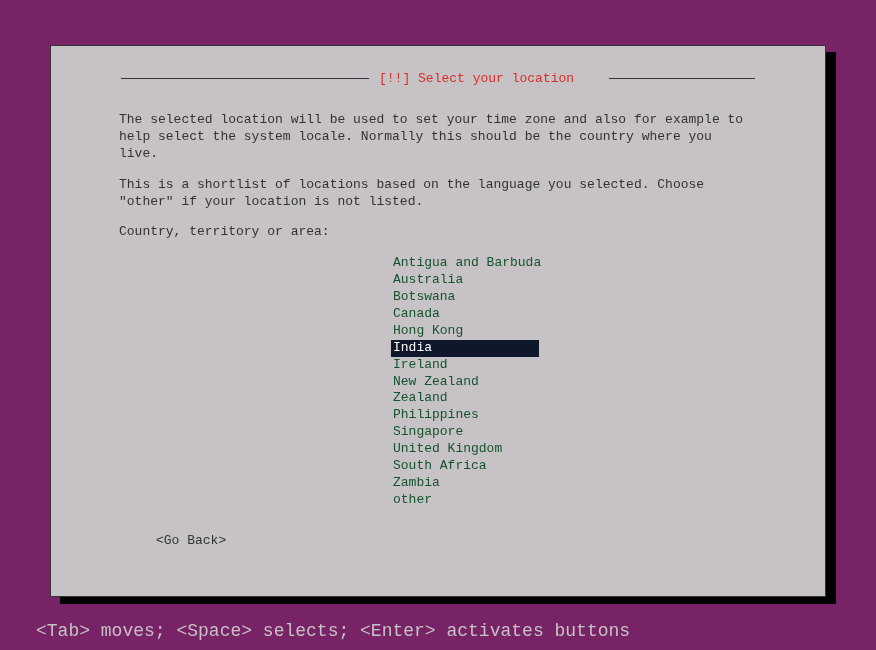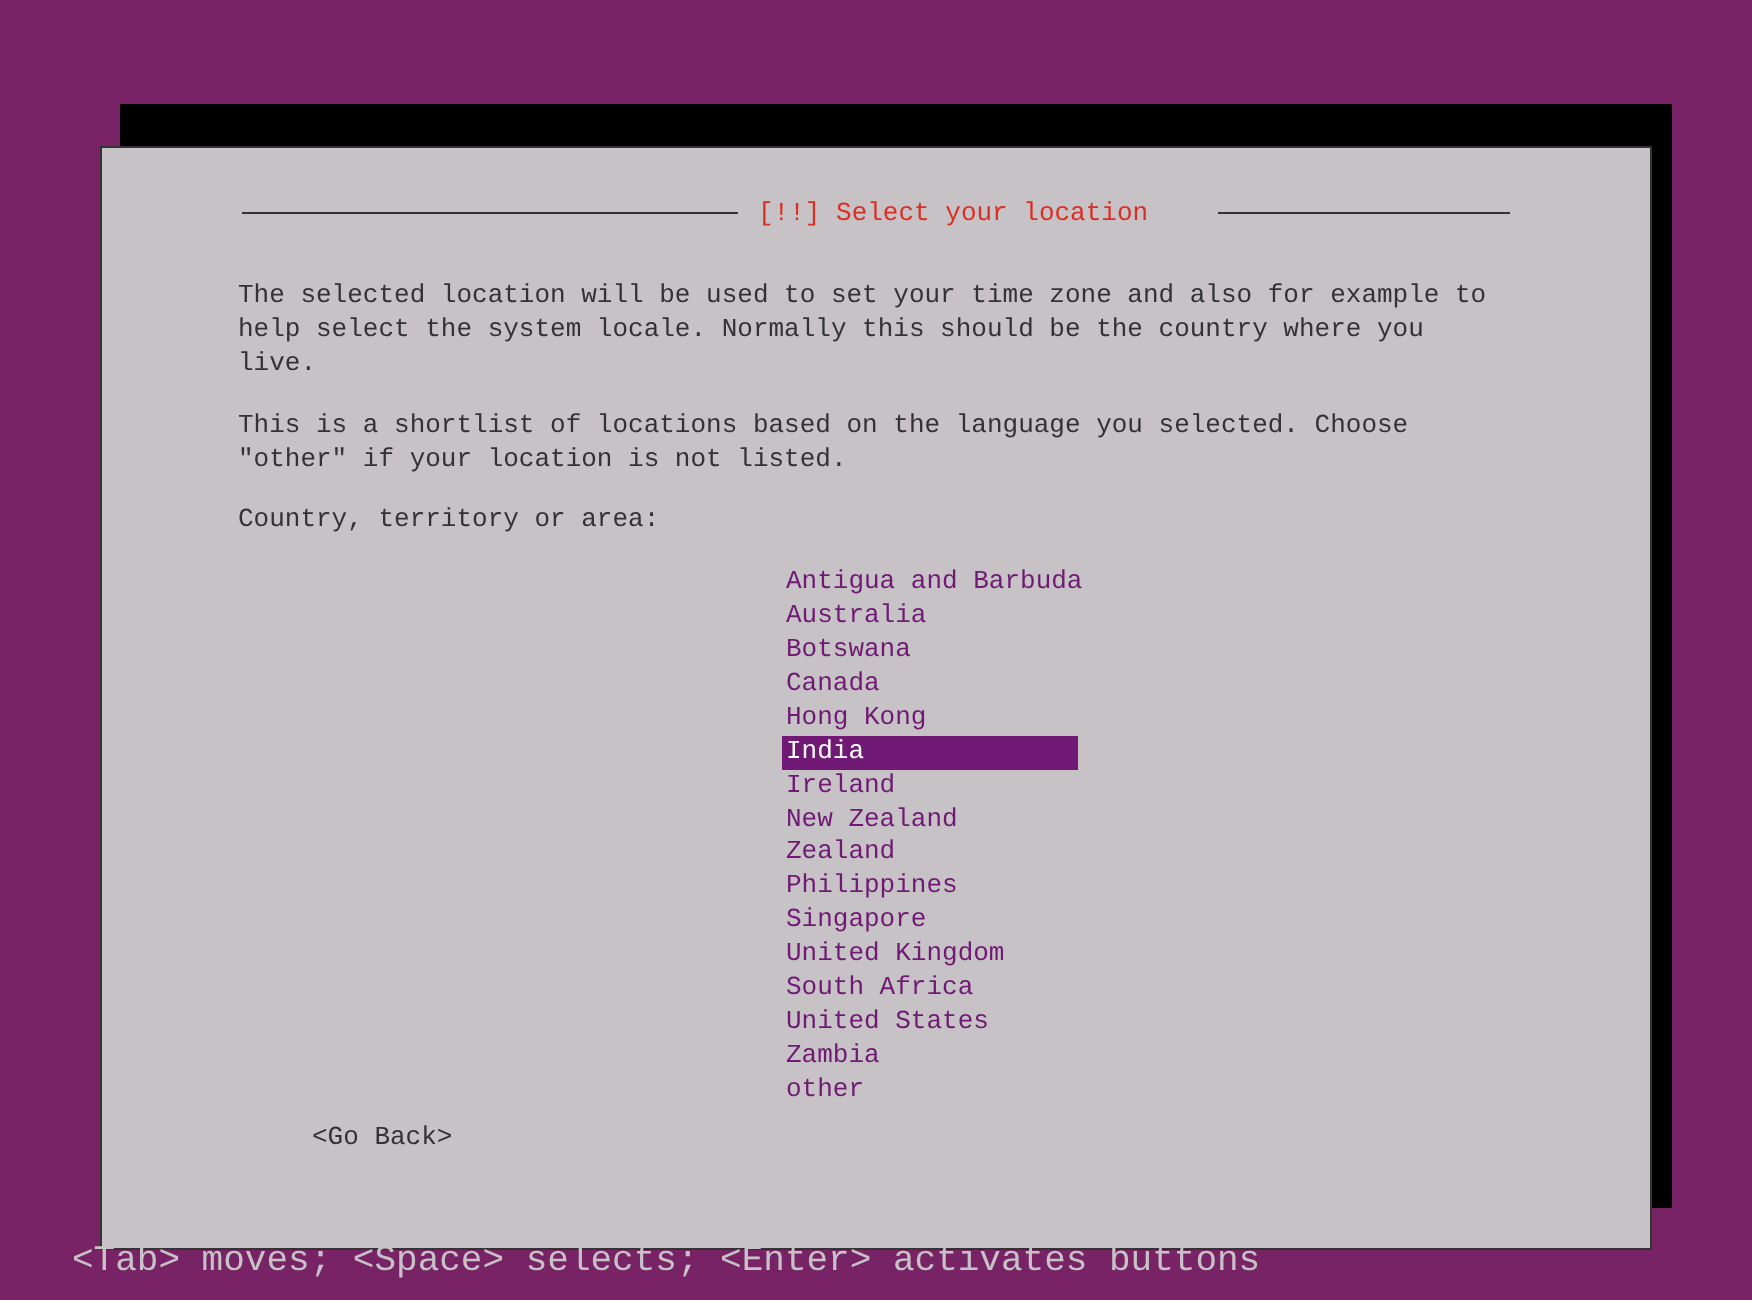--- a/index.html
+++ b/index.html
@@ -35,21 +35,20 @@
     .dialog {
       position: absolute;
       top: 45px;
       left: 50px;
       width: 776px;
       height: 552px;
       background: #c6c2c5;
       border: 1px solid #333;
       padding: 22px;
       color: #333;
-      margin-top: 28px;
     }
     .title-left {
       position: absolute;
       top: 32px;
       left: 70px;
       width: 248px;
       height: 1px;
       background: #333;
     }
     .title-right {
@@ -80,29 +79,29 @@
       color: #333;
       line-height: 1.3;
       margin-bottom: 14px;
       white-space: pre-wrap;
     }
     .list-container {
       margin-top: 2px;
       margin-left: 272px;
     }
     .list-item {
-      color: #701a75;
+      color: #14532d;
       line-height: 1.3;
       cursor: pointer;
       padding: 0 2px;
       display: inline-block;
       min-width: 148px;
     }
     .list-item.selected {
-      background: #701a75;
+      background: #0f172a;
       color: #fff;
     }
     .list-row {
       line-height: 1.3;
     }
     .go-back {
       position: absolute;
       bottom: 48px;
       left: 105px;
       color: #333;
@@ -146,21 +145,20 @@
         <div class="list-row"><span class="list-item">Canada</span></div>
         <div class="list-row"><span class="list-item">Hong Kong</span></div>
         <div class="list-row"><span class="list-item selected">India</span></div>
         <div class="list-row"><span class="list-item">Ireland</span></div>
         <div class="list-row"><span class="list-item">New Zealand</span></div>
         <div class="list-row"><span class="list-item">Zealand</span></div>
         <div class="list-row"><span class="list-item">Philippines</span></div>
         <div class="list-row"><span class="list-item">Singapore</span></div>
         <div class="list-row"><span class="list-item">United Kingdom</span></div>
         <div class="list-row"><span class="list-item">South Africa</span></div>
-        <div class="list-row"><span class="list-item">United States</span></div>
         <div class="list-row"><span class="list-item">Zambia</span></div>
         <div class="list-row"><span class="list-item">other</span></div>
       </div>
   </div>
 
   <div class="go-back">&lt;Go Back&gt;</div>
 </div>
 
 <div class="hint-bar">&lt;Tab&gt; moves; &lt;Space&gt; selects; &lt;Enter&gt; activates buttons</div>
 

